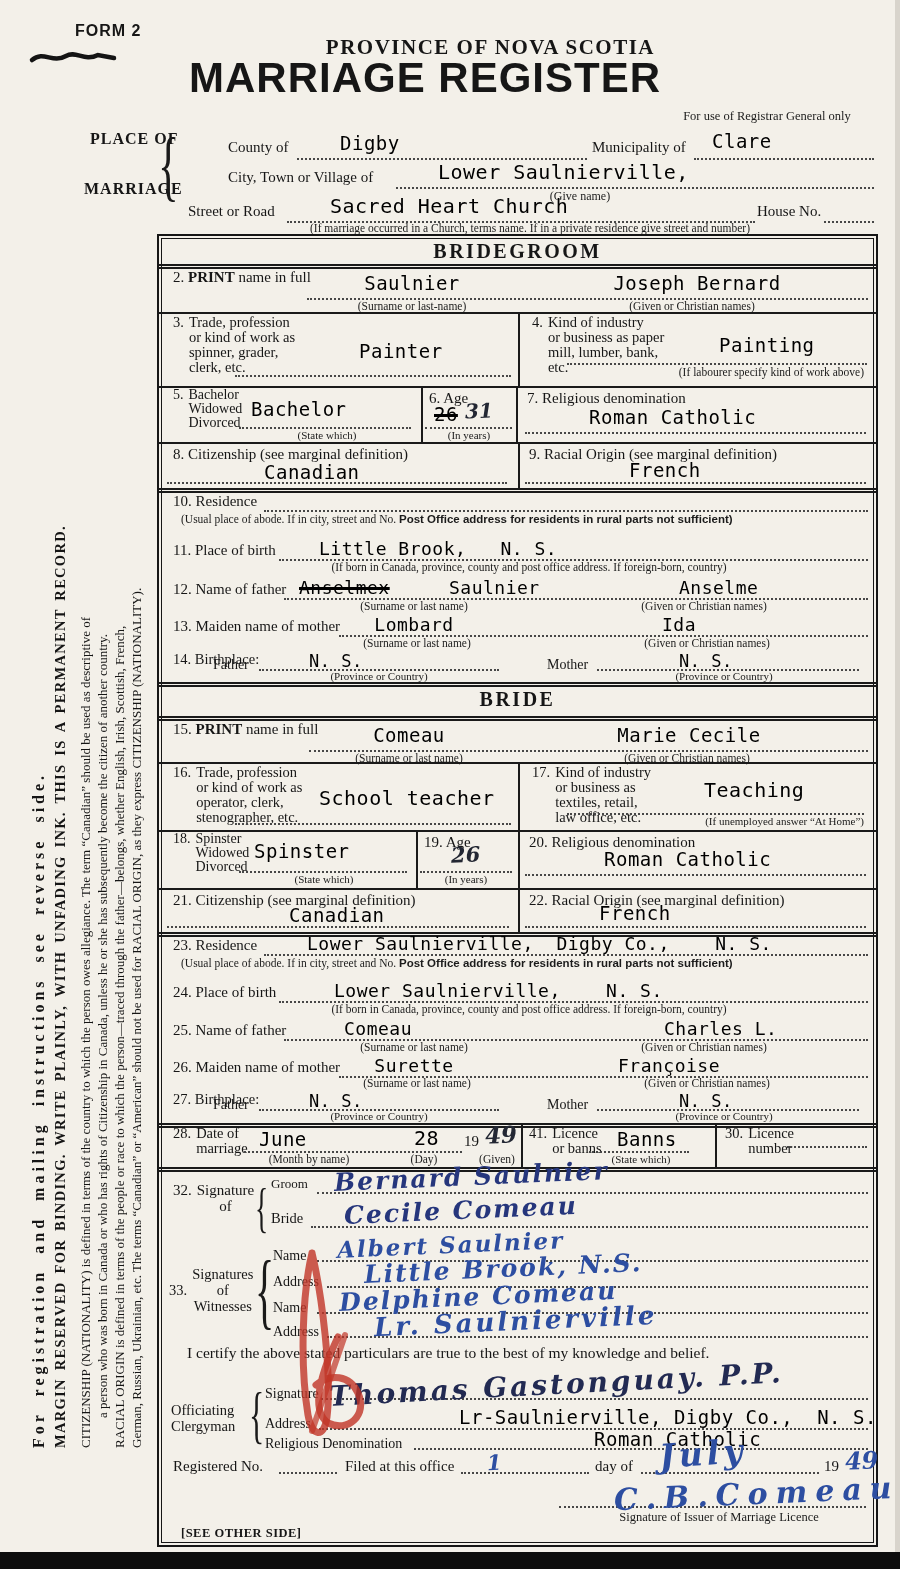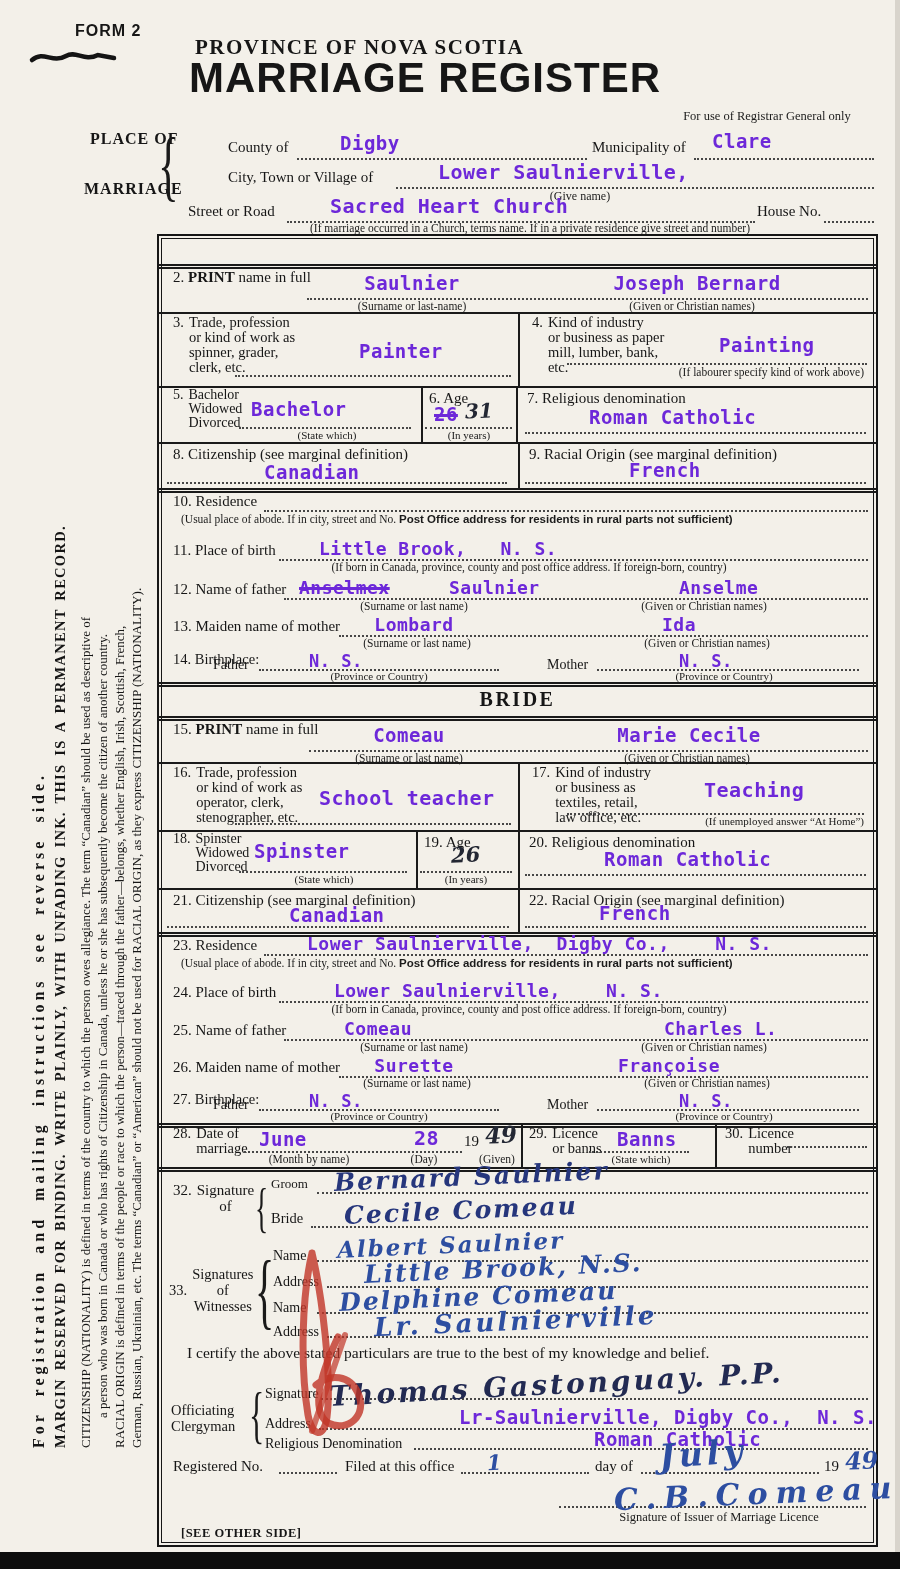--- a/index.html
+++ b/index.html
@@ -2,21 +2,21 @@
 <html><head>
 <meta charset="utf-8">
 <style>
   html,body{margin:0;padding:0;background:#6e6b66}
   .page{position:relative;width:900px;height:1569px;background:#f3f0e9;font-family:"Liberation Serif","DejaVu Serif",serif;color:#161616;overflow:hidden;margin:0 auto}
   .lbl{position:absolute;font-size:15px;white-space:nowrap;color:#161616}
   .pre{white-space:pre-line}
   .ann{position:absolute;font-size:11.5px;white-space:nowrap;color:#1b1b1b}
   .annc{transform:translateX(-50%)}
   .annb{font-family:"Liberation Sans",sans-serif;font-weight:700;font-size:11.5px}
-  .typed{position:absolute;font-family:"DejaVu Sans Mono","Liberation Mono",monospace;font-weight:700;font-size:18px;letter-spacing:.5px;color:#6d28d9;white-space:pre}
+  .typed{position:absolute;font-family:"DejaVu Sans Mono","Liberation Mono",monospace;font-weight:400;font-size:18px;letter-spacing:.5px;color:#000000;white-space:pre}
   .tc{transform:translateX(-50%)}
   .strike{text-decoration:line-through;text-decoration-thickness:2.5px}
   .hand{position:absolute;font-family:"DejaVu Serif",serif;font-style:italic;font-weight:700;color:#26367c;white-space:nowrap;transform:rotate(-2.5deg)}
   .hand.bl{color:#2d4ea1}
   .hand.bk{color:#232733}
   .dots{position:absolute;height:0;border-bottom:2px dotted #474747}
   .hl{position:absolute;left:0;right:0;height:0;border-top:2px solid #1a1a1a}
   .hl.db{border-top:5px double #1a1a1a}
   .vl{position:absolute;width:0;border-left:2px solid #1a1a1a}
   .brace{position:absolute;font-family:"Liberation Serif",serif;font-weight:400;color:#1a1a1a}
@@ -40,21 +40,21 @@
   </div>
   <div class="mcol" style="left:112px;font-size:13px;line-height:16.5px">
     <div>RACIAL ORIGIN is defined in terms of the people or race to which the person—traced through the father—belongs, whether English, Irish, Scottish, French,</div>
     <div>German, Russian, Ukrainian, etc.    The terms “Canadian” or “American” should not be used for RACIAL ORIGIN, as they express CITIZENSHIP (NATIONALITY).</div>
   </div>
 
   <div class="lbl" style="left:75px;top:22px;font-family:'Liberation Sans',sans-serif;font-weight:700;font-size:16px;letter-spacing:1px">FORM 2</div>
   <svg style="position:absolute;left:26px;top:46px" width="96" height="24" viewBox="0 0 96 24">
     <path d="M6,14 C18,4 26,18 40,10 C50,4 58,16 72,9 L88,12" stroke="#141414" stroke-width="4.5" fill="none" stroke-linecap="round"></path>
   </svg>
-  <div style="position:absolute;left:195px;top:35px;width:460px;text-align:left;font-weight:700;font-size:21px;letter-spacing:1.5px">PROVINCE OF NOVA SCOTIA</div>
+  <div style="position:absolute;left:195px;top:35px;width:460px;text-align:right;font-weight:700;font-size:21px;letter-spacing:1.5px">PROVINCE OF NOVA SCOTIA</div>
   <div style="position:absolute;left:160px;top:54px;width:530px;text-align:center;font-family:'Liberation Sans',sans-serif;font-weight:700;font-size:42px;letter-spacing:1px">MARRIAGE REGISTER</div>
   <div class="ann" style="left:659px;top:109px;width:216px;text-align:center;font-size:12.5px">For use of Registrar General only</div>
 
   <div class="lbl" style="left:90px;top:130px;font-weight:700;font-size:16px;letter-spacing:1px">PLACE OF</div>
   <div class="lbl" style="left:84px;top:180px;font-weight:700;font-size:16px;letter-spacing:1px">MARRIAGE</div>
   <div class="brace" style="left:158px;top:120px;font-size:72px;line-height:86px;transform:scale(.6,1.08);transform-origin:left top">{</div>
 
   <div class="lbl" style="left:228px;top:139px">County of</div>
   <div class="dots" style="left:297px;width:290px;top:158px"></div>
   <span class="typed" style="left:340px;top:132px;font-size:19px">Digby</span>
@@ -95,20 +95,21 @@
     <div class="vl" style="left:262px;top:150px;height:56px"></div>
     <div class="vl" style="left:357px;top:150px;height:56px"></div>
     <div class="vl" style="left:359px;top:206px;height:46px"></div>
     <div class="vl" style="left:359px;top:526px;height:68px"></div>
     <div class="vl" style="left:257px;top:594px;height:58px"></div>
     <div class="vl" style="left:359px;top:594px;height:58px"></div>
     <div class="vl" style="left:359px;top:652px;height:44px"></div>
     <div class="vl" style="left:362px;top:887px;height:44px"></div>
     <div class="vl" style="left:556px;top:887px;height:44px"></div>
 
+    <div class="sechead" style="top:4px">BRIDEGROOM</div>
 
     <div class="lbl" style="left:14px;top:33px">
       <span>2.</span>
       <b>PRINT</b>
       <span>name in full</span>
     </div>
     <div class="dots" style="left:148px;right:8px;top:62px"></div>
     <span class="typed tc" style="left:253px;top:36px;font-size:19px">Saulnier</span>
     <span class="typed tc" style="left:538px;top:36px;font-size:19px">Joseph Bernard</span>
     <div class="ann annc" style="left:253px;top:64px">(Surname or last-name)</div>
@@ -356,21 +357,21 @@
     <span class="typed" style="left:100px;top:892px;font-size:19px">June</span>
     <span class="typed" style="left:255px;top:890px;font-size:20px">28</span>
     <span class="lbl" style="left:305px;top:897px">19</span>
     <span class="hand bk" style="left:326px;top:885px;font-size:23px">49</span>
     <div class="dots" style="left:85px;width:218px;top:915px"></div>
     <div class="ann annc" style="left:150px;top:917px">(Month by name)</div>
     <div class="ann annc" style="left:265px;top:917px">(Day)</div>
     <div class="ann annc" style="left:338px;top:917px">(Given)</div>
 
     <div class="lbl" style="left:370px;top:890px;display:flex;gap:5px;font-size:14.5px;line-height:15px">
-      <span>29.</span>
+      <span>41.</span>
       <span class="pre">Licence
 or banns</span>
     </div>
     <span class="typed" style="left:458px;top:892px;font-size:19px">Banns</span>
     <div class="dots" style="left:430px;width:100px;top:915px"></div>
     <div class="ann annc" style="left:482px;top:917px;font-size:11px">(State which)</div>
 
     <div class="lbl" style="left:566px;top:890px;display:flex;gap:5px;font-size:14.5px;line-height:15px">
       <span>30.</span>
       <span class="pre">Licence

